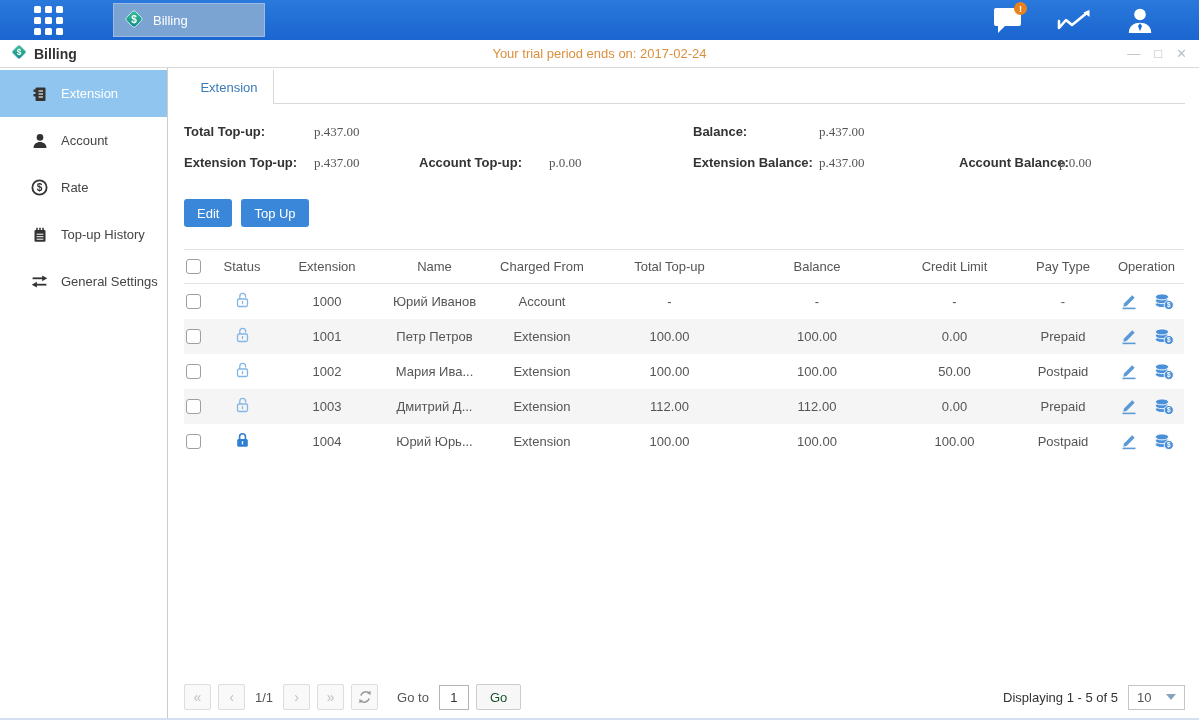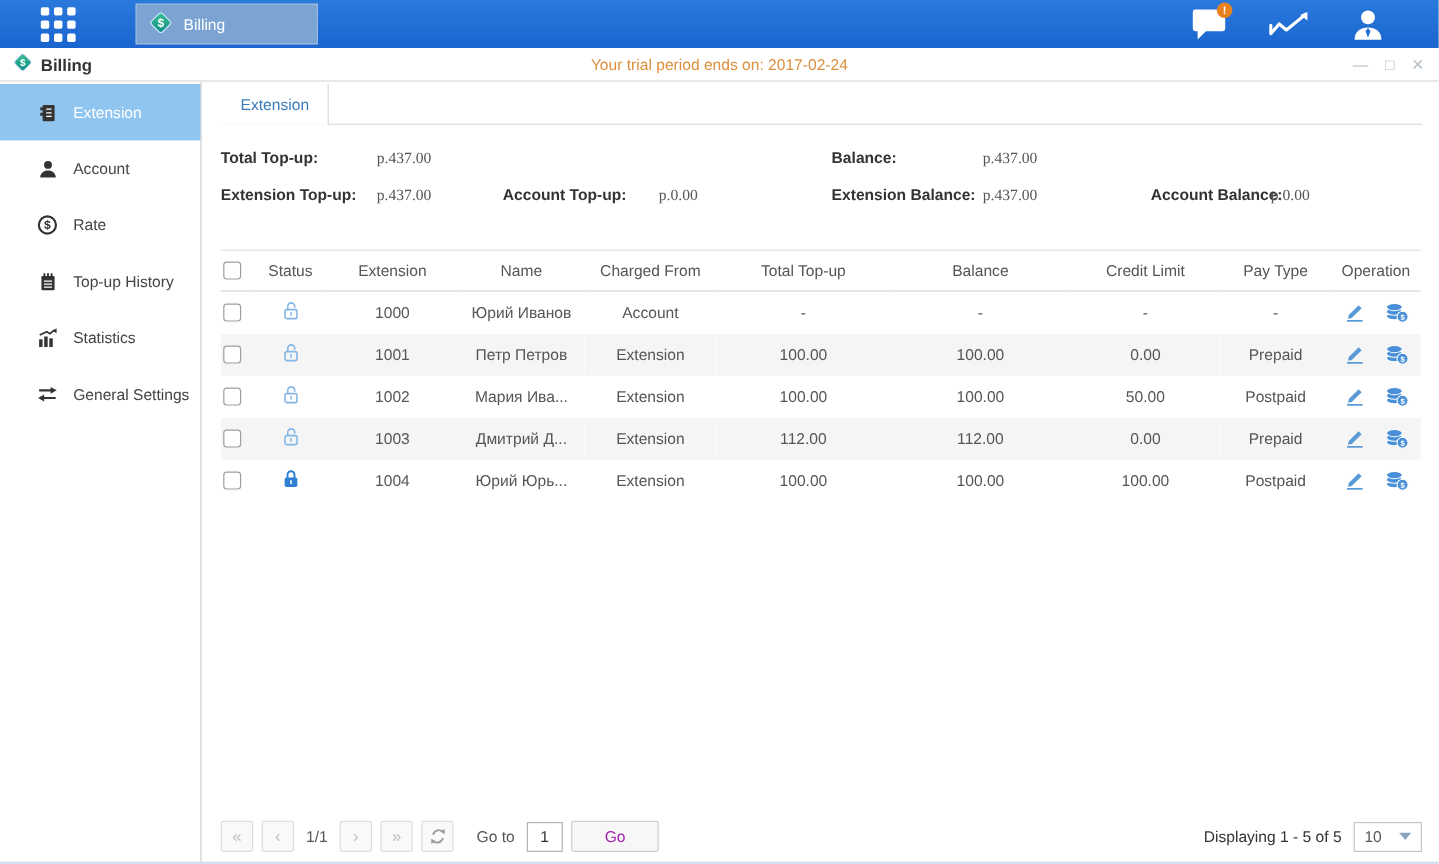--- a/index.html
+++ b/index.html
@@ -54,21 +54,21 @@
   .status-ico, .ops span { display:inline-flex; align-items:center; justify-content:center; }
   .ops { display:flex; justify-content:center; gap:16px; }
   .ops span { cursor:pointer; }
 
   
   .pager { position:absolute; left:16px; right:14px; bottom:8px; height:28px; display:flex; align-items:center; font-size:13px; color:#555; }
   .pg-btn { width:27px; height:26px; border:1px solid #ddd; background:#f9f9f9; color:#c0c0c0; display:flex; align-items:center; justify-content:center; font-size:14px; border-radius:2px; margin-right:7px; cursor:pointer; }
   .pg-ind { margin:0 10px 0 3px; color:#555; }
   .goto-lab { margin:0 10px 0 12px; color:#555; }
   .goto-input { width:30px; height:25px; border:1px solid #b3b3b3; text-align:center; font-size:13px; font-family:inherit; color:#333; margin-right:7px; }
-  .go-btn { height:26px; padding:0 27px; border:1px solid #ccc; background:#f7f7f7; color:#a21caf; font-size:13px; border-radius:2px; cursor:pointer; font-family:inherit; }
+  .go-btn { height:26px; padding:0 13px; border:1px solid #ccc; background:#f7f7f7; color:#14532d; font-size:13px; border-radius:2px; cursor:pointer; font-family:inherit; }
   .pg-right { margin-left:auto; display:flex; align-items:center; gap:10px; }
   .disp-text { color:#333; }
   .page-size { width:57px; height:25px; border:1px solid #c5c5c5; display:flex; align-items:center; justify-content:space-between; padding:0 8px; cursor:pointer; color:#555; background:#fff; }
   .caret { width:0; height:0; border-left:5px solid transparent; border-right:5px solid transparent; border-top:6px solid #8aa3bd; }
   .bottom-line { position:absolute; left:0; right:0; bottom:0; height:2px; background:#d3e0ef; }
 </style>
 </head>
 <body>
 
 <div class="topbar">
@@ -189,32 +189,20 @@
             <line x1="4.6" y1="7.2" x2="11.4" y2="7.2" stroke="#fff" stroke-width="1"></line>
             <line x1="4.6" y1="9.7" x2="11.4" y2="9.7" stroke="#fff" stroke-width="1"></line>
             <line x1="4.6" y1="12.2" x2="11.4" y2="12.2" stroke="#fff" stroke-width="1"></line>
           </svg>
         </span>
         <span>Top-up History</span>
       </div>
       <div class="side-item">
         <span class="side-ico">
           <svg width="17" height="17" viewBox="0 0 16 16">
-            <rect x="1.5" y="9.2" width="2.7" height="6" fill="#333"></rect>
-            <rect x="5.5" y="7" width="2.7" height="8.2" fill="#333"></rect>
-            <rect x="9.5" y="8.4" width="2.7" height="6.8" fill="#333"></rect>
-            <path d="M2 5.8 L7.5 3.2 L10 4.8 L13.4 2" stroke="#333" stroke-width="1.4" fill="none"></path>
-            <polygon points="15.2,0.6 15.2,4.4 11.9,2.4" fill="#333"></polygon>
-          </svg>
-        </span>
-        <span>Statistics</span>
-      </div>
-      <div class="side-item">
-        <span class="side-ico">
-          <svg width="17" height="17" viewBox="0 0 16 16">
             <line x1="1.5" y1="5" x2="12" y2="5" stroke="#333" stroke-width="1.7"></line>
             <polygon points="15.3,5 10.5,2.3 10.5,7.7" fill="#333"></polygon>
             <line x1="4" y1="11" x2="14.5" y2="11" stroke="#333" stroke-width="1.7"></line>
             <polygon points="0.7,11 5.5,8.3 5.5,13.7" fill="#333"></polygon>
           </svg>
         </span>
         <span>General Settings</span>
       </div>
     </div>
 
@@ -233,20 +221,24 @@
       <span class="s-lab" style="left:16px;  top:31px">Extension Top-up:</span>
       <span class="s-val" style="left:146px; top:31px">p.437.00</span>
       <span class="s-lab" style="left:251px; top:31px">Account Top-up:</span>
       <span class="s-val" style="left:381px; top:31px">p.0.00</span>
       <span class="s-lab" style="left:525px; top:31px">Extension Balance:</span>
       <span class="s-val" style="left:651px; top:31px">p.437.00</span>
       <span class="s-lab" style="left:791px; top:31px">Account Balance:</span>
       <span class="s-val" style="left:891px; top:31px">p.0.00</span>
     </div>
 
+    <div class="actions">
+      <button class="btn">Edit</button>
+      <button class="btn">Top Up</button>
+    </div>
 
     <table>
       <colgroup>
         <col style="width:28px">
           <col style="width:60px">
           <col style="width:110px">
           <col style="width:105px">
           <col style="width:110px">
         <col style="width:145px">
           <col style="width:150px">

